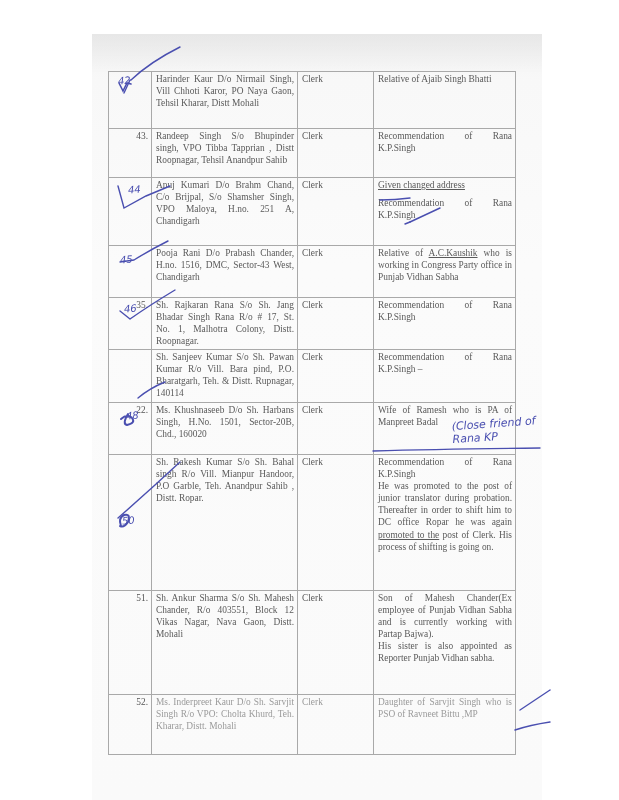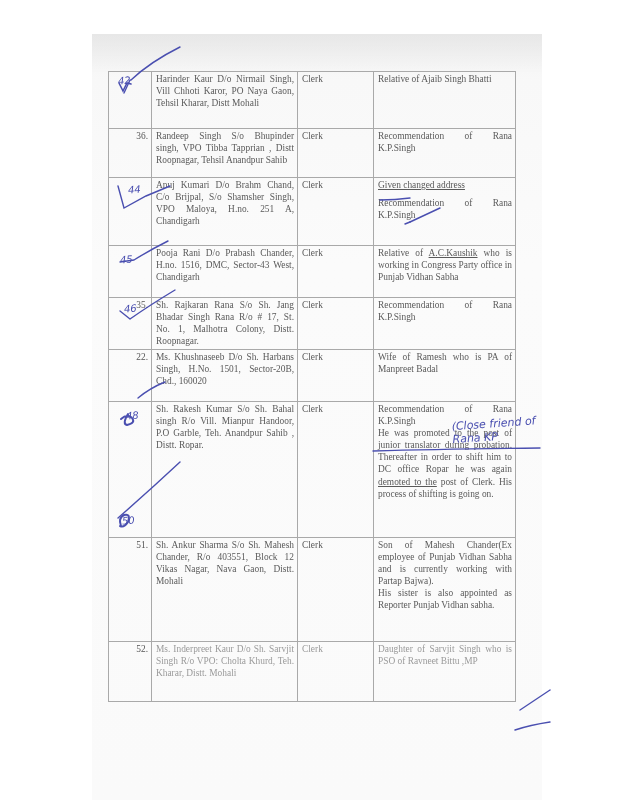--- a/index.html
+++ b/index.html
@@ -58,21 +58,21 @@
   <tbody>
 
     <tr style="height:57px">
       <td class="sno"><span style="visibility:hidden">42.</span></td>
       <td class="name">Harinder Kaur D/o Nirmail Singh, Vill Chhoti Karor, PO Naya Gaon, Tehsil Kharar, Distt Mohali</td>
       <td class="post">Clerk</td>
       <td class="remark">Relative of Ajaib Singh Bhatti</td>
     </tr>
 
     <tr style="height:49px">
-      <td class="sno">36.</td>
+      <td class="sno">43.</td>
       <td class="name">Randeep Singh S/o Bhupinder singh, VPO Tibba Tapprian , Distt Roopnagar, Tehsil Anandpur Sahib</td>
       <td class="post">Clerk</td>
       <td class="remark">Recommendation of Rana K.P.Singh</td>
     </tr>
 
     <tr style="height:68px">
       <td class="sno"><span style="visibility:hidden">44.</span></td>
       <td class="name">Anuj Kumari D/o Brahm Chand, C/o Brijpal, S/o Shamsher Singh, VPO Maloya, H.no. 251 A, Chandigarh</td>
       <td class="post">Clerk</td>
       <td class="remark">
@@ -90,35 +90,41 @@
     </tr>
 
 
     <tr style="height:52px">
       <td class="sno">35.</td>
       <td class="name">Sh. Rajkaran Rana S/o Sh. Jang Bhadar Singh Rana R/o # 17, St. No. 1, Malhotra Colony, Distt. Roopnagar.</td>
       <td class="post">Clerk</td>
       <td class="remark">Recommendation of Rana K.P.Singh</td>
     </tr>
 
+    <tr style="height:53px">
+      <td class="sno"><span style="visibility:hidden">48.</span></td>
+      <td class="name">Sh. Sanjeev Kumar S/o Sh. Pawan Kumar R/o Vill. Bara pind, P.O. Bharatgarh, Teh. &amp; Distt. Rupnagar, 140114</td>
+      <td class="post">Clerk</td>
+      <td class="remark">Recommendation of Rana K.P.Singh –</td>
+    </tr>
 
     <tr style="height:52px">
       <td class="sno">22.</td>
       <td class="name">Ms. Khushnaseeb D/o Sh. Harbans Singh, H.No. 1501, Sector-20B, Chd., 160020</td>
       <td class="post">Clerk</td>
       <td class="remark">Wife of Ramesh who is PA of Manpreet Badal</td>
     </tr>
 
     <tr style="height:136px">
       <td class="sno"><span style="visibility:hidden">50.</span></td>
       <td class="name">Sh. Rakesh Kumar S/o Sh. Bahal singh R/o Vill. Mianpur Handoor, P.O Garble, Teh. Anandpur Sahib , Distt. Ropar.</td>
       <td class="post">Clerk</td>
       <td class="remark">
         <span>Recommendation of Rana K.P.Singh</span><br>
-        <span>He was promoted to the post of junior translator during probation. Thereafter in order to shift him to DC office Ropar he was again </span><span class="u">demoted to the</span><span> post of Clerk. His process of shifting is going on.</span>
+        <span>He was promoted to the post of junior translator during probation. Thereafter in order to shift him to DC office Ropar he was again </span><span class="u">promoted to the</span><span> post of Clerk. His process of shifting is going on.</span>
       </td>
     </tr>
 
     <tr style="height:104px">
       <td class="sno">51.</td>
       <td class="name">Sh. Ankur Sharma S/o Sh. Mahesh Chander, R/o 403551, Block 12 Vikas Nagar, Nava Gaon, Distt. Mohali</td>
       <td class="post">Clerk</td>
       <td class="remark">
         <span>Son of Mahesh Chander(Ex employee of Punjab Vidhan Sabha and is currently working with Partap Bajwa).</span><br>
         <span>His sister is also appointed as Reporter Punjab Vidhan sabha.</span>

